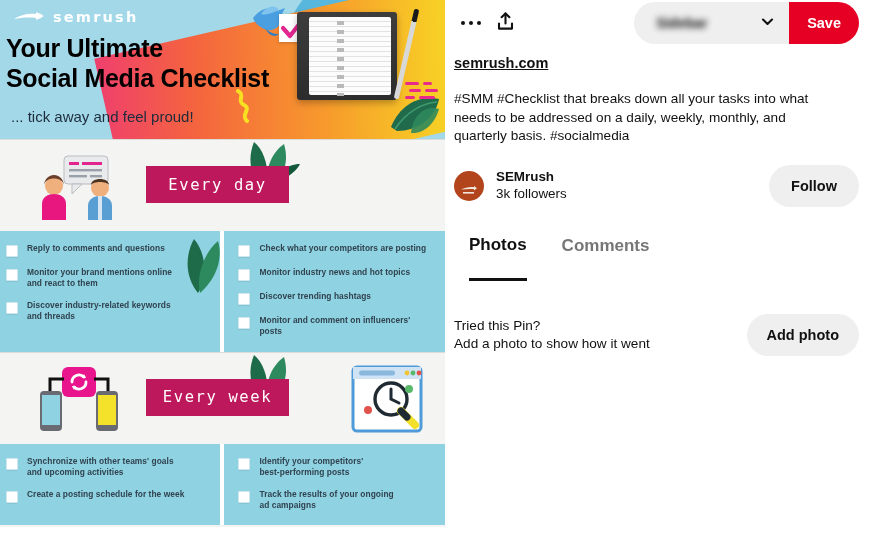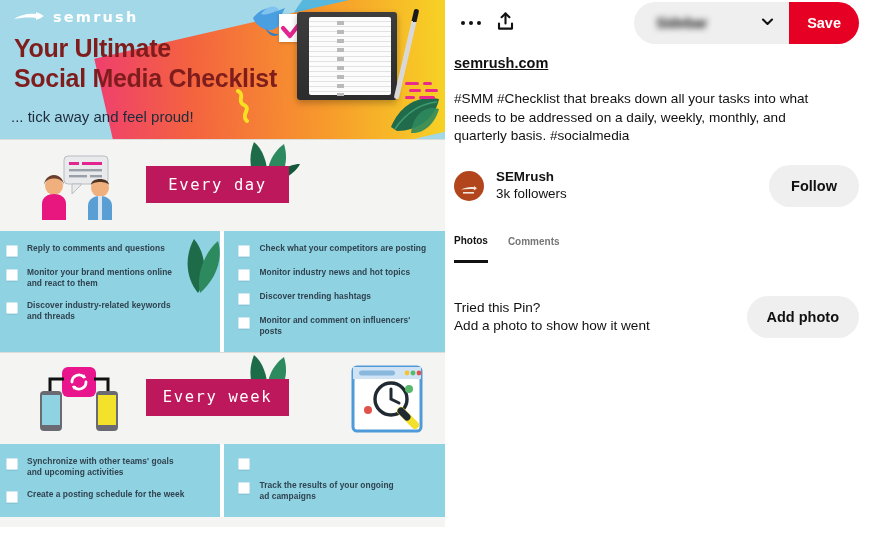--- a/index.html
+++ b/index.html
@@ -52,22 +52,22 @@
     display: flex; align-items: center; gap: 7px;
     height: 22px;
   }
   .logo-mark { width: 34px; height: 14px; position: relative; }
   .logo-word {
     color: #ffffff; font-weight: 700; font-size: 14.5px;
     letter-spacing: 2.2px; text-transform: lowercase;
     font-family: "DejaVu Sans", sans-serif;
   }
   .hero-title {
-    position: absolute; left: 14px; top: 33px;
-    color: #7f1d1d;
+    position: absolute; left: 6px; top: 33px;
+    color: #000000;
     font-weight: 700; font-size: 25px; line-height: 30px;
     letter-spacing: -0.3px;
     white-space: pre-line;
   }
   .hero-sub {
     position: absolute; left: 11px; top: 108px;
     color: #1d2c3d; font-size: 15px; font-weight: 400;
   }
   .hero-notebook {
     position: absolute; right: 48px; top: 12px;
@@ -261,23 +261,23 @@
     height: 42px; padding: 0 22px;
     font-size: 14.5px; font-weight: 700;
     cursor: pointer; font-family: inherit;
   }
 
   .tabs {
     display: flex; gap: 20px;
     margin-top: 28px;
   }
   .tab {
-    font-size: 10px; font-weight: 700; color: #767676;
-    padding-bottom: 14px; cursor: pointer;
-    background: none; border: 0; font-family: inherit;
+    font-size: 17px; font-weight: 700; color: #767676;
+    padding-bottom: 23px; cursor: pointer;
+    background: none; border: 0; font-family: inherit; margin-left: 15px;
   }
   .tab.active { color: #111; border-bottom: 3px solid #111; }
 
   .tried {
     display: flex; align-items: center;
     margin-top: 33px;
   }
   .tried-text { font-size: 13.6px; line-height: 18px; color: #111; white-space: pre-line; }
   .add-photo-btn {
     margin-left: auto;
@@ -486,20 +486,22 @@
 and upcoming activities</span>
         </div>
         <div class="item">
           <span class="cb"></span>
           <span class="item-text">Create a posting schedule for the week</span>
         </div>
       </div>
       <div class="col right">
         <div class="item">
           <span class="cb"></span>
+          <span class="item-text">Identify your competitors'
+best-performing posts</span>
         </div>
         <div class="item">
           <span class="cb"></span>
           <span class="item-text">Track the results of your ongoing
 ad campaigns</span>
         </div>
       </div>
     </div>
   </div>
 

